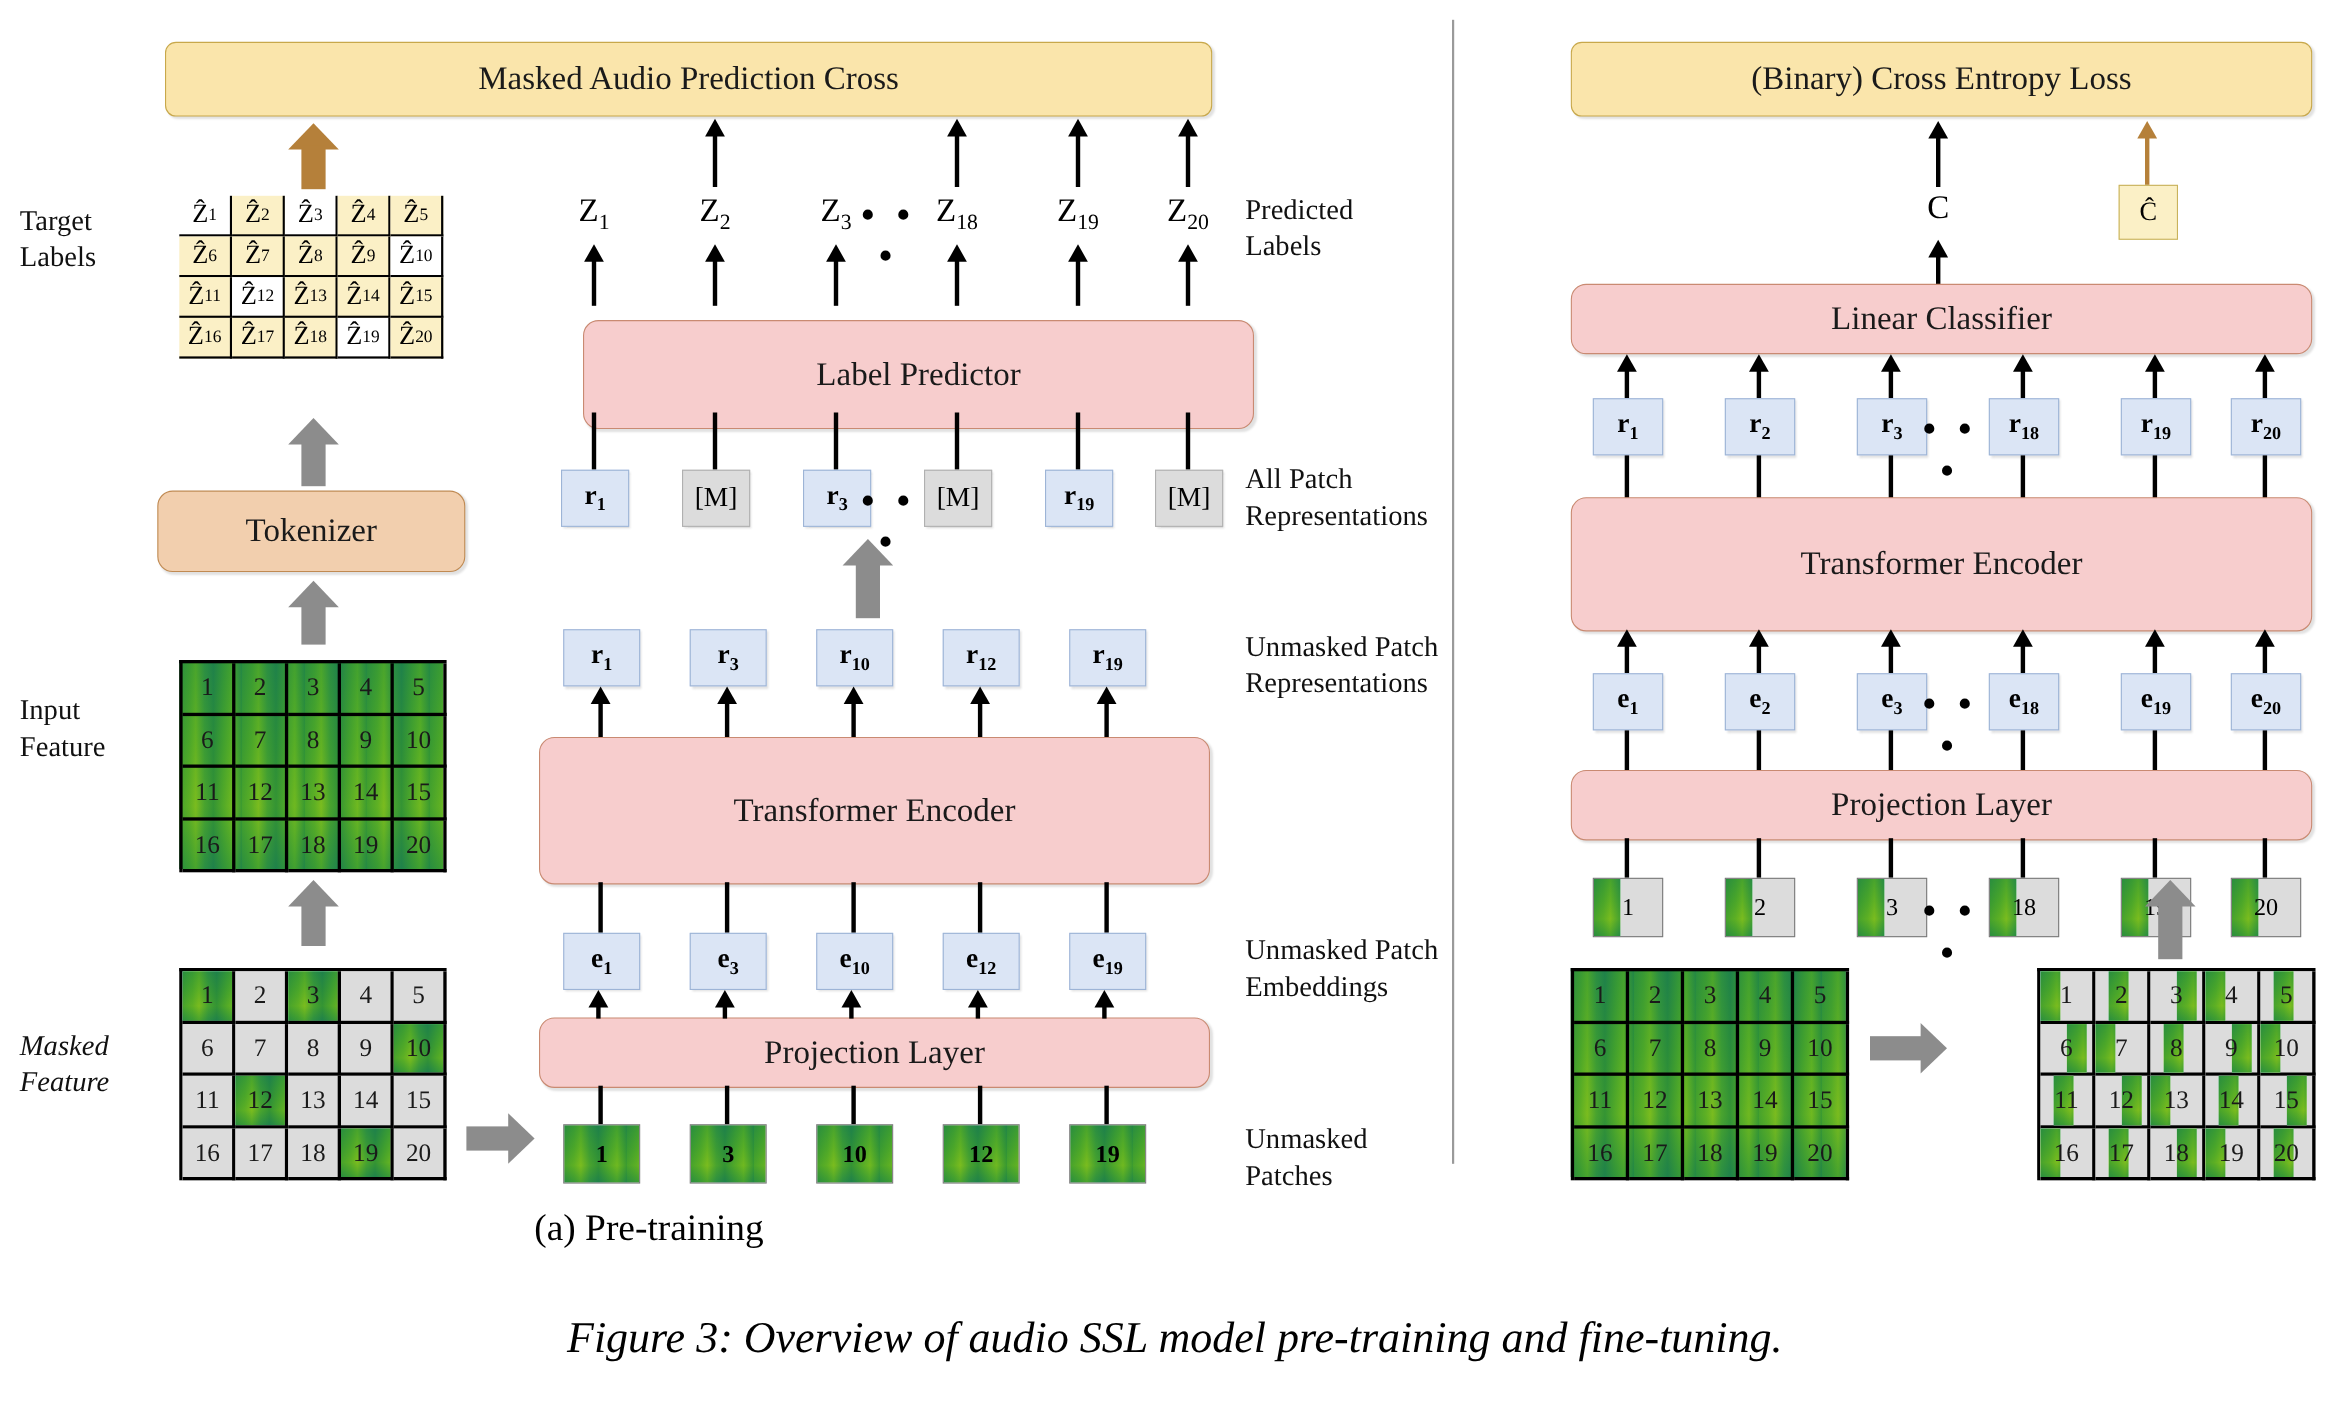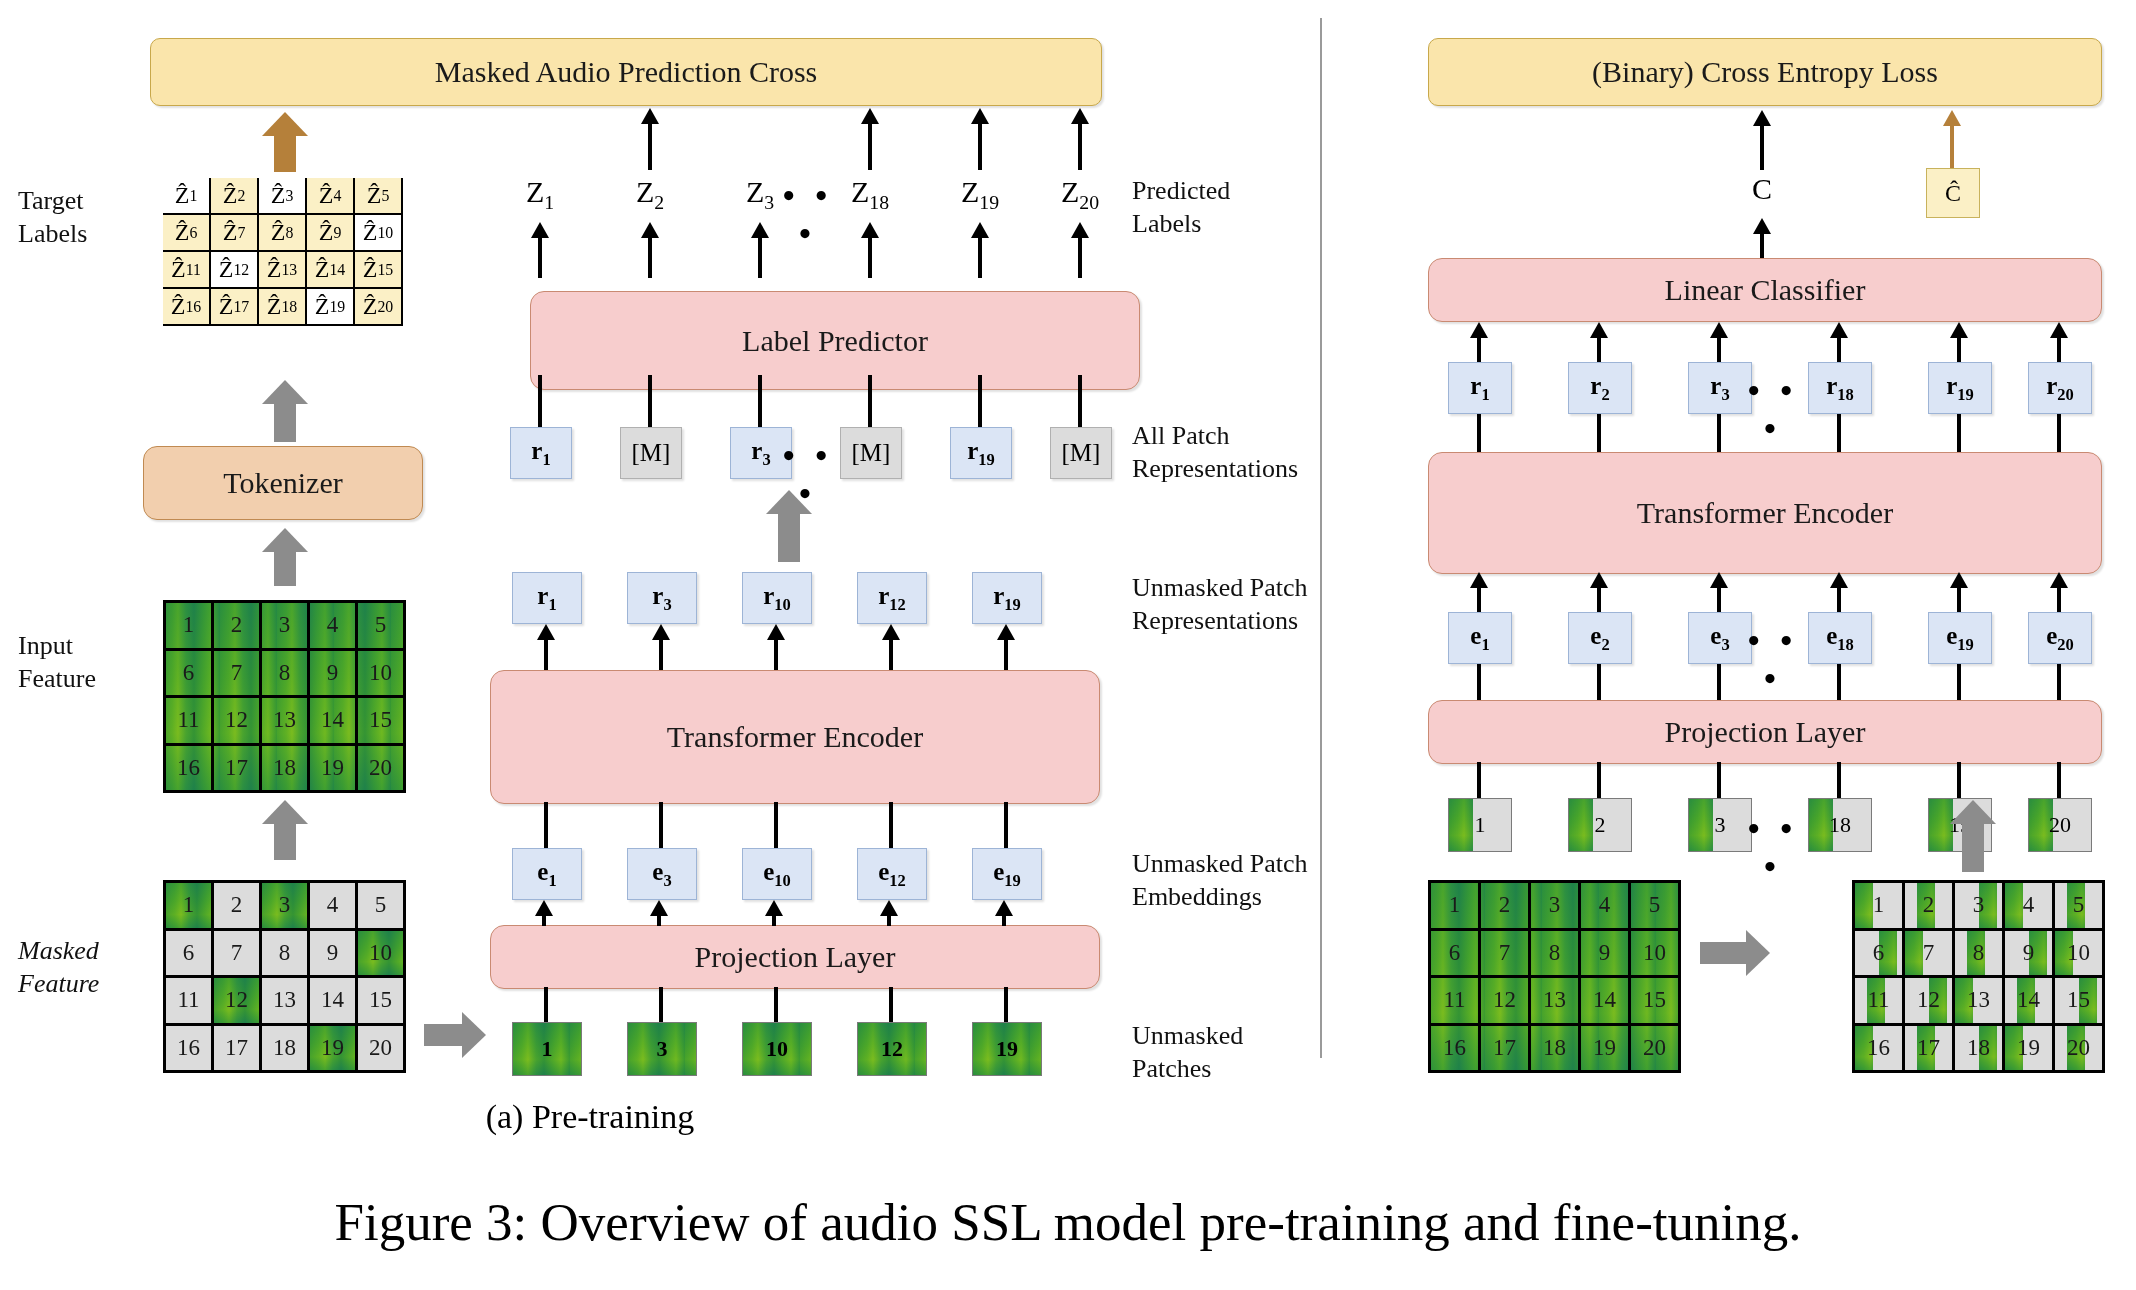--- a/index.html
+++ b/index.html
@@ -79,21 +79,21 @@
   .tgrid{display:grid;grid-template-columns:repeat(5,1fr);grid-template-rows:repeat(4,1fr);}
   .tcell{
     display:flex;align-items:center;justify-content:center;font-size:24px;
     background:#fbf0c6;border-right:2.5px solid #000;border-bottom:2.5px solid #000;
   }
   .tcell.white{background:#ffffff;}
 
   .sidelabel{font-size:26px;line-height:1.25;text-align:left;color:#111;}
   .dots{font-size:34px;letter-spacing:6px;font-weight:bold;}
   .caption{font-size:34px;text-align:center;}
-  .figcaption{font-size:53px;text-align:center;}
+  .figcaption{font-size:40px;text-align:center;font-style:italic;}
   .divider{background:#9a9a9a;width:2px;}
   .patchimg{border:1px solid #7a7a7a;display:flex;align-items:center;justify-content:center;font-size:22px;font-weight:bold;}
 </style>
 </head>
 <body>
 
 <div class="stage">
 
   <div class="abs divider" style="left:1320px;top:18px;height:1040px;"></div>
 

